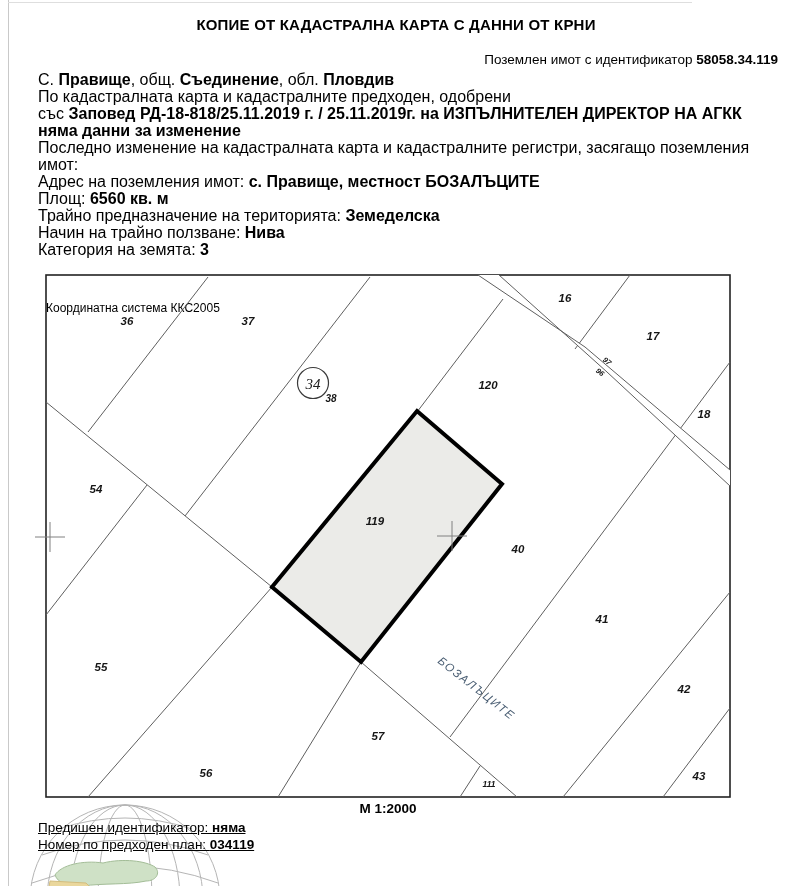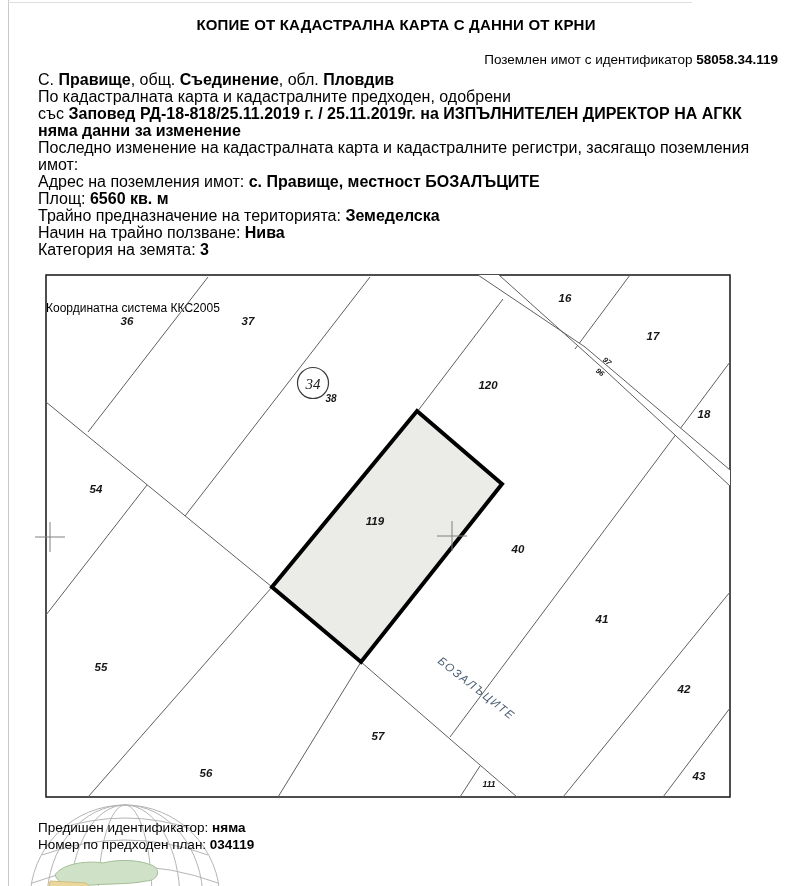--- a/index.html
+++ b/index.html
@@ -22,21 +22,21 @@
     font-size:16px;line-height:17px;
   }
   .coordsys{position:absolute;left:46px;top:255px;font-size:12px;margin-top:46px;}
   .map-svg{position:absolute;left:0;top:0;z-index:1;}
   .scale{
     position:absolute;left:46px;top:801px;width:684px;z-index:2;
     text-align:center;font-weight:bold;font-size:13.5px;
   }
   .footer{
     position:absolute;left:38px;top:819px;width:730px;z-index:2;
-    font-size:13.5px;line-height:17px;
+    font-size:13.5px;line-height:17px;text-decoration:underline;
   }
   .globe-svg{position:absolute;left:28px;top:803px;z-index:0;}
   .b{font-weight:bold;}
 </style>
 </head>
 <body>
 
 <div class="page">
 
   <div class="edge-left"></div>
@@ -117,20 +117,21 @@
         <text x="602" y="623" font-size="11.5">41</text>
         <text x="684" y="693" font-size="11.5">42</text>
         <text x="699" y="780" font-size="11.5">43</text>
         <text x="489" y="787" font-size="8.5">111</text>
         <text x="375" y="525" font-size="11.5">119</text>
         <text x="608" y="364" font-size="7.5" transform="rotate(40 608 360)">97</text>
         <text x="601" y="375" font-size="7.5" transform="rotate(40 601 371)">96</text>
       </g>
   </svg>
 
+  <div class="scale">М 1:2000</div>
 
   <svg class="globe-svg" width="210" height="83" viewBox="0 0 210 83">
     <g stroke="#b5b5b5" stroke-width="1" fill="none">
       <circle cx="97" cy="97" r="95"></circle>
       <ellipse cx="97" cy="97" rx="78" ry="95"></ellipse>
       <ellipse cx="97" cy="97" rx="55" ry="95"></ellipse>
       <ellipse cx="97" cy="97" rx="27" ry="95"></ellipse>
       <path d="M 30,26 Q 97,4 164,26"></path>
       <path d="M 14,52 Q 97,22 180,52"></path>
       <path d="M 4,80 Q 97,46 190,80"></path>

